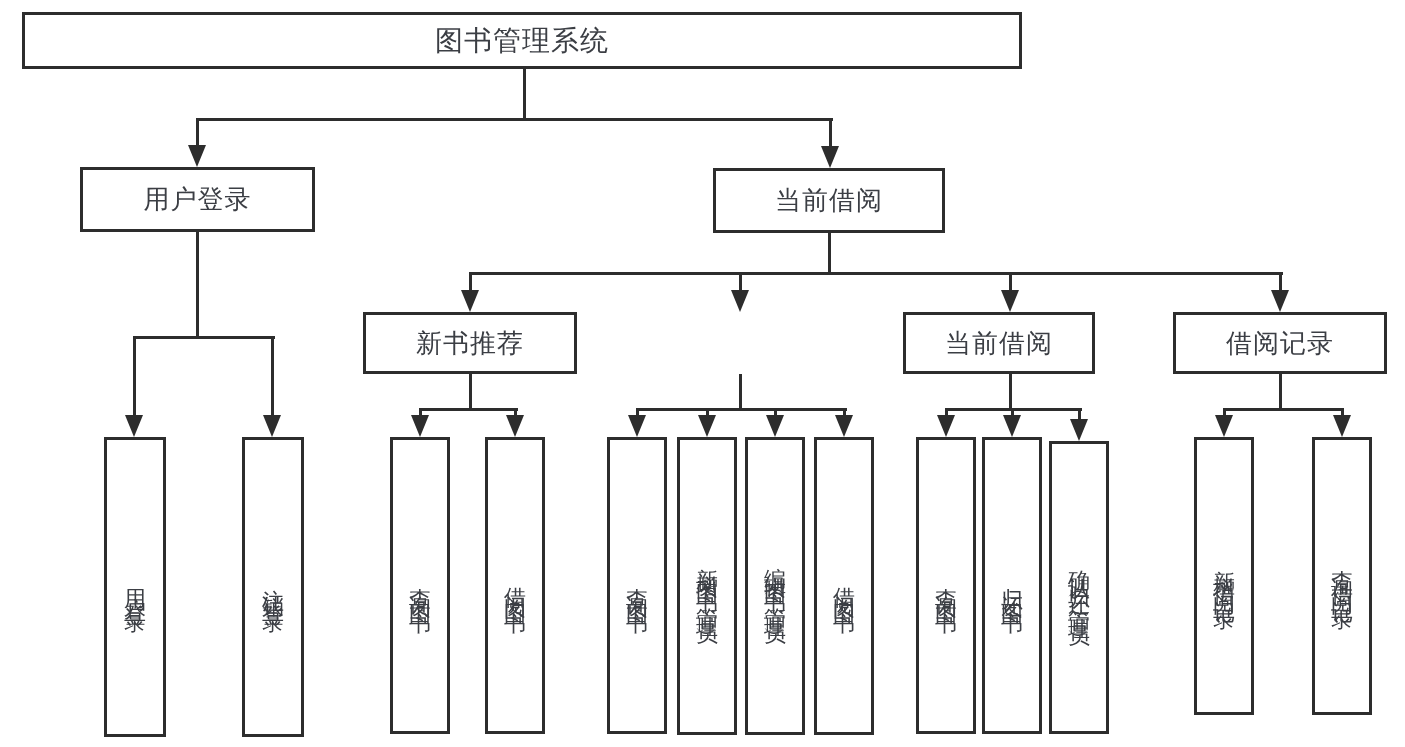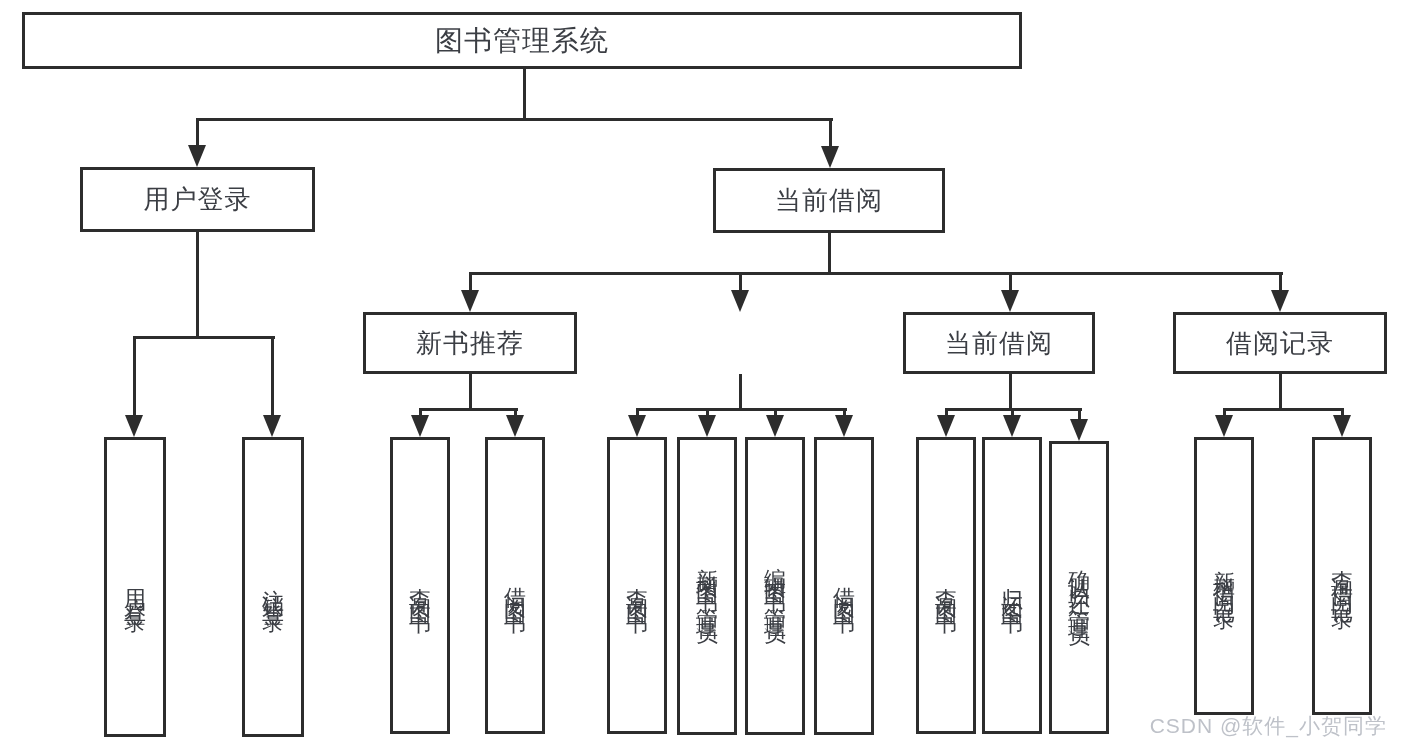--- a/index.html
+++ b/index.html
@@ -174,15 +174,14 @@
     <span class="vtext">确认归还（管理员）</span>
   </div>
 
   <div class="node leaf" style="left:1194px; top:437px; width:60px; height:278px;">
     <span class="vtext">新增借阅记录</span>
   </div>
   <div class="node leaf" style="left:1312px; top:437px; width:60px; height:278px;">
     <span class="vtext">查询借阅记录</span>
   </div>
 
-  <div class="watermark">CSDN @软件_小贺同学</div>
 
 </div>
 
 </body></html>

